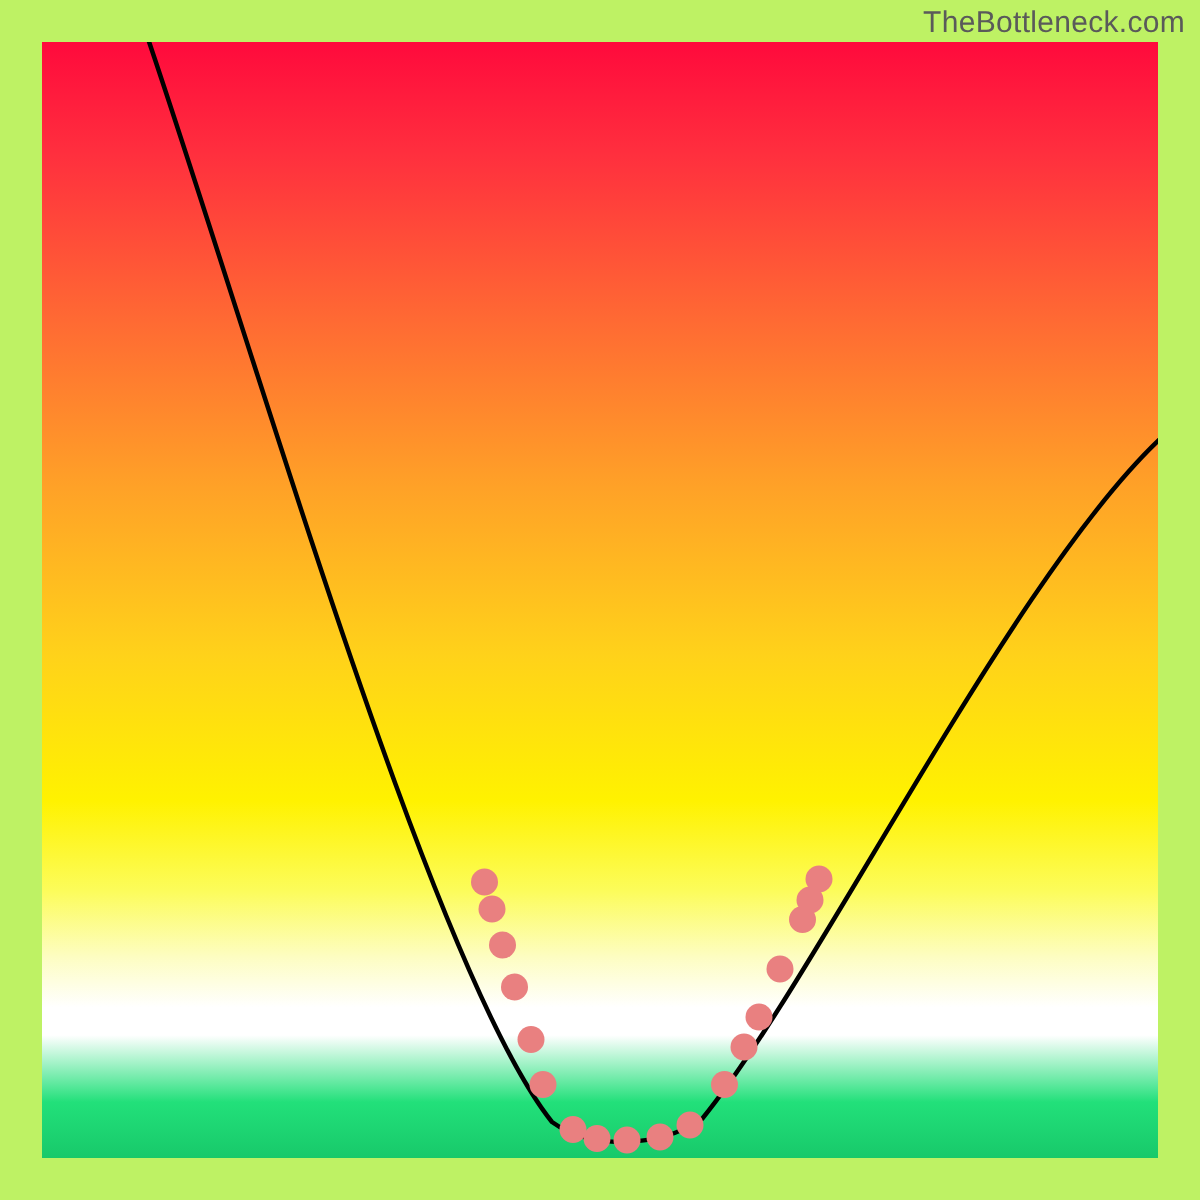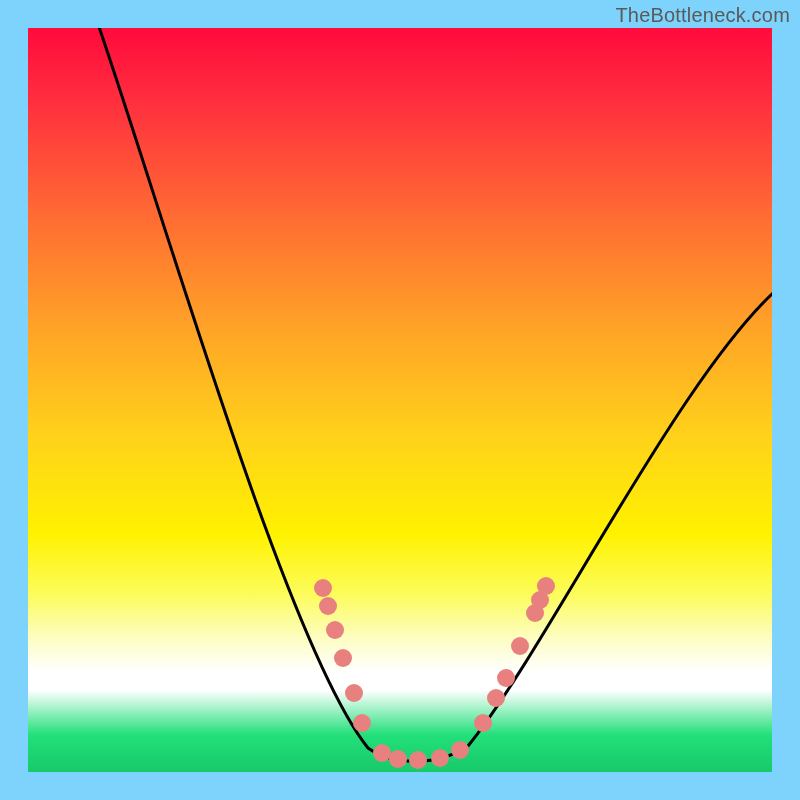--- a/index.html
+++ b/index.html
@@ -10,21 +10,21 @@
     overflow: hidden;
     background: #000;
     font-family: Arial, Helvetica, sans-serif;
   }
   .frame {
     position: absolute;
     top: 0;
     left: 0;
     width: 800px;
     height: 800px;
-    background: #7dd3fc;
+    background: #bef264;
   }
   .plot {
     position: absolute;
     top: 28px;
     left: 28px;
     width: 744px;
     height: 744px;
     overflow: hidden;
   }
   .gradient {

